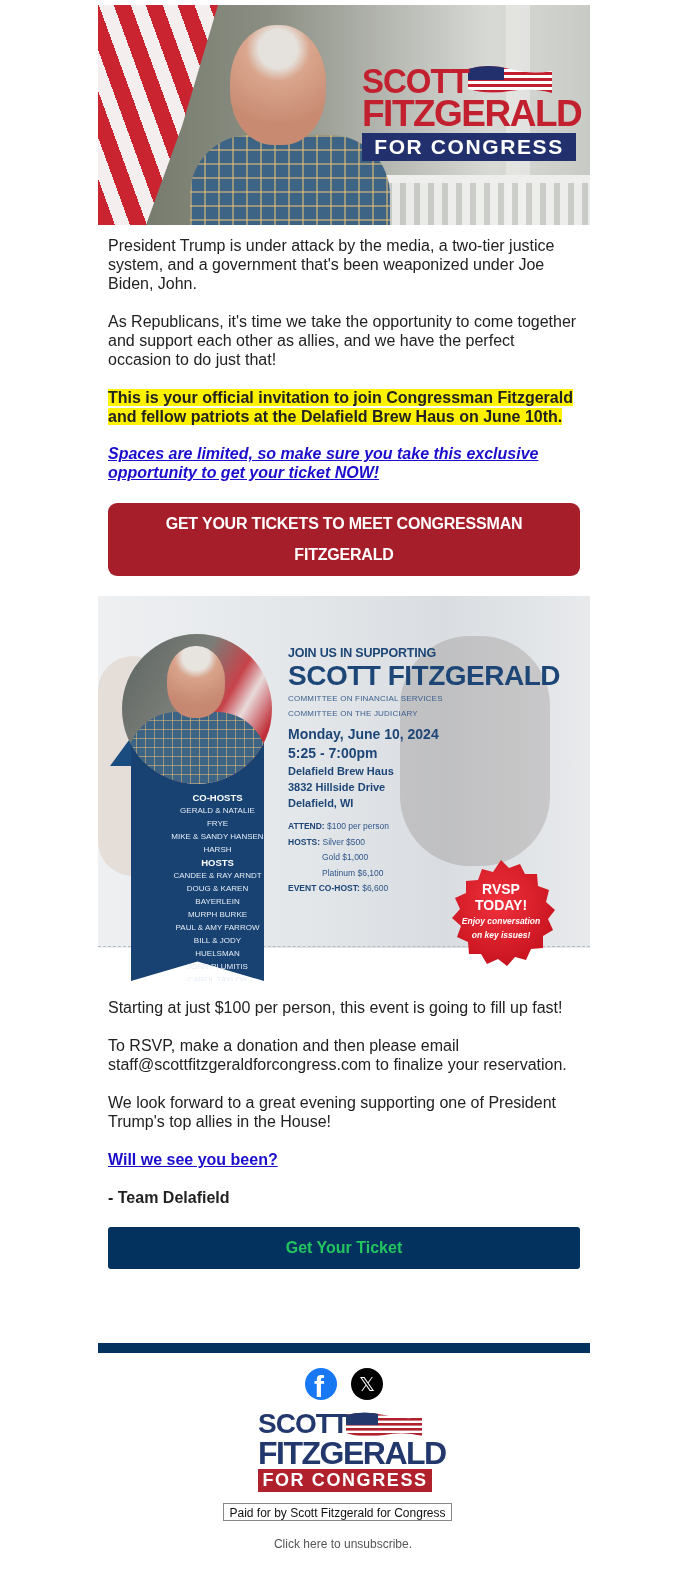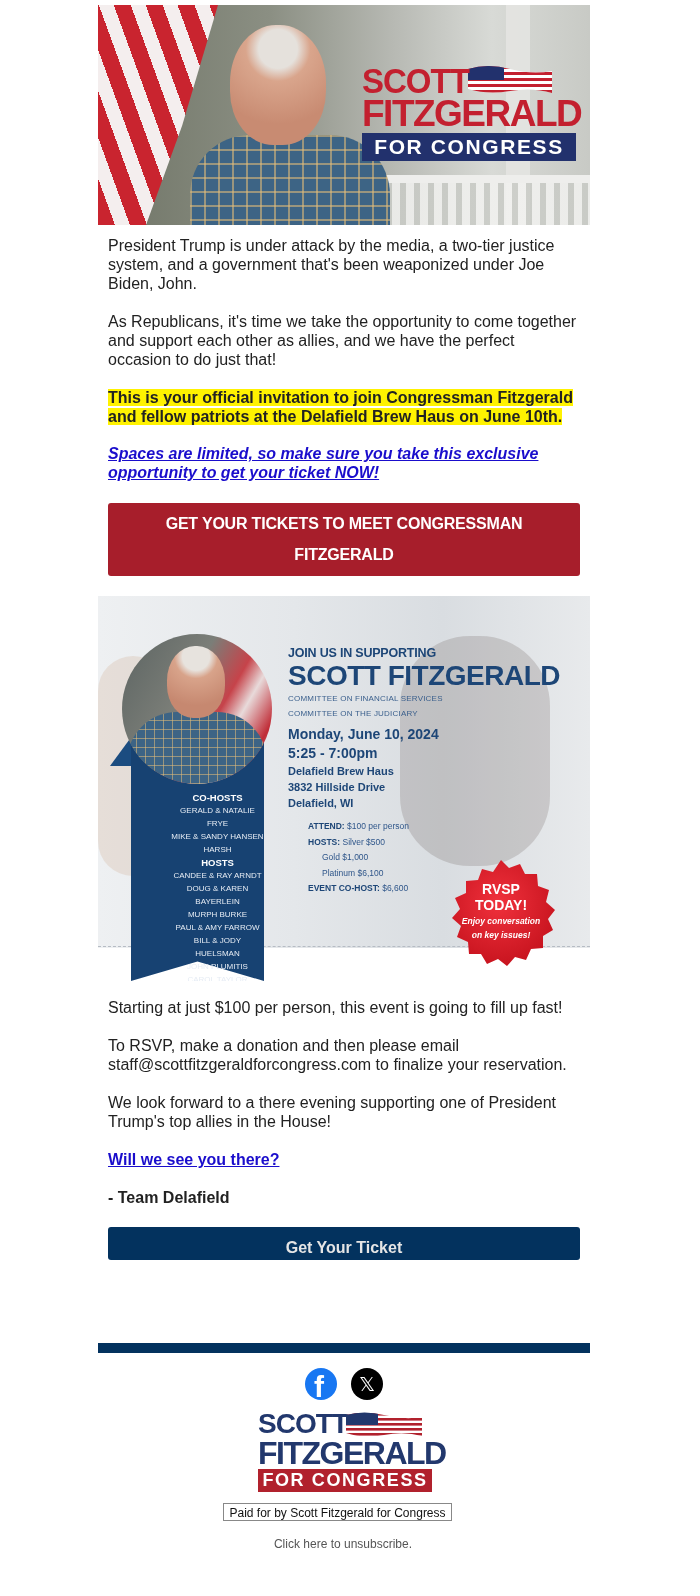--- a/index.html
+++ b/index.html
@@ -33,21 +33,21 @@
     
     .content { padding: 0 10px; }
     p.body { font-size: 16px; line-height: 19px; color: #222; }
     .p1 { margin-top: 11px; }
     .p2 { margin-top: 19px; }
     .p3 { margin-top: 19px; font-weight: bold; color: #111; }
     .p3 span { background: #fff200; }
     .p4 { margin-top: 18px; font-weight: bold; font-style: italic; }
     a.link { color: #1a0dcc; text-decoration: underline; }
 
-    .btn-red { display: block; margin-top: 21px; width: 472px; height: 73px; background: #a71e2b; border-radius: 3px;
+    .btn-red { display: block; margin-top: 21px; width: 472px; height: 73px; background: #a71e2b; border-radius: 9px;
       color: #fff; font-weight: bold; font-size: 16px; line-height: 31px; text-align: center; padding-top: 5px; letter-spacing: -0.2px; text-decoration: none; }
 
     
     .event { position: relative; margin-top: 20px; width: 492px; height: 385px; overflow: hidden;
       background: linear-gradient(90deg, #eef0f2 0%, #e4e7ea 40%, #d9dde1 70%, #e8eaec 100%); }
     .event .bgblur1 { position: absolute; left: 0; top: 60px; width: 70px; height: 220px; border-radius: 40px; background: rgba(214,190,170,.35); }
     .event .bgblur2 { position: absolute; right: 40px; top: 40px; width: 150px; height: 230px; border-radius: 70px; background: rgba(80,60,55,.18); }
     .event .bottomwhite { position: absolute; left: 0; top: 352px; width: 492px; height: 33px; background: #fff; }
     .event .dash { position: absolute; left: 0; top: 350px; width: 492px; height: 0; border-top: 1px dashed #b6bcc4; }
 
@@ -69,35 +69,35 @@
     .hosts .hd { color: #fff; font-weight: bold; font-size: 9.5px; line-height: 13px; }
 
     .ev-text { position: absolute; left: 190px; top: 50px; color: #1d4677; }
     .ev-text .join { font-size: 12.5px; font-weight: bold; letter-spacing: -0.2px; line-height: 15px; }
     .ev-text .big { font-size: 28px; font-weight: bold; line-height: 30px; letter-spacing: -0.5px; transform-origin: left; }
     .ev-text .cmt { font-size: 8px; line-height: 15px; letter-spacing: .2px; color: #3a5f8c; }
     .ev-text .date { margin-top: 3px; font-size: 14px; font-weight: bold; line-height: 20px; }
     .ev-text .time { font-size: 14px; font-weight: bold; line-height: 19px; }
     .ev-text .addr { font-size: 11px; font-weight: bold; line-height: 16px; }
     .ev-text .prices { margin-top: 8px; font-size: 8.5px; line-height: 15.5px; color: #2f568a; }
-    .ev-text .prices b { color: #1d4677; margin-left: 20px; }
+    .ev-text .prices b { color: #1d4677; }
     .ev-text .indent { padding-left: 34px; }
 
     .seal { position: absolute; left: 347px; top: 262px; width: 112px; height: 112px; }
     .seal-text { position: absolute; left: 347px; top: 285px; width: 112px; text-align: center; color: #fff; }
     .seal-text .t1 { font-weight: bold; font-size: 14px; line-height: 16px; }
     .seal-text .t2 { font-style: italic; font-weight: bold; font-size: 8.5px; line-height: 12px; margin-top: 2px; }
 
     
     .p5 { margin-top: 17px; }
     .p6 { margin-top: 19px; }
     .p7 { margin-top: 19px; }
     .p8 { margin-top: 19px; font-weight: bold; }
     .p9 { margin-top: 19px; font-weight: bold; color: #111; }
-    .btn-navy { display: block; margin-top: 20px; width: 472px; height: 33px; background: #03325e; border-radius: 3px; color: #e5e5e5;
+    .btn-navy { display: block; margin-top: 20px; width: 472px; height: 42px; background: #03325e; border-radius: 3px; color: #22c55e;
       font-weight: bold; font-size: 16px; line-height: 41px; text-align: center; text-decoration: none; }
 
     
     .footer-bar { position: absolute; left: 98px; top: 1343px; width: 492px; height: 10px; background: #03325e; }
     .social { position: absolute; left: 305px; top: 1368px; width: 80px; height: 33px; }
     .fb { position: absolute; left: 0; top: 0; width: 32px; height: 32px; border-radius: 50%; background: #1877f2; }
     .fb span { position: absolute; left: 9px; top: 3px; color: #fff; font-weight: bold; font-size: 30px; line-height: 32px; font-family: "Liberation Sans", sans-serif; }
     .xi { position: absolute; left: 46px; top: 0; width: 32px; height: 32px; border-radius: 50%; background: #000; }
     .xi span { position: absolute; left: 8px; top: 4px; color: #fff; font-size: 20px; line-height: 24px; font-family: "DejaVu Sans", sans-serif; }
 
@@ -221,22 +221,22 @@
       <div class="t1">RVSP</div>
       <div class="t1">TODAY!</div>
       <div class="t2">Enjoy conversation</div>
       <div class="t2">on key issues!</div>
     </div>
   </div>
 
   <div class="content">
     <p class="body p5">Starting at just $100 per person, this event is going to fill up fast!</p>
     <p class="body p6">To RSVP, make a donation and then please email staff@scottfitzgeraldforcongress.com to finalize your reservation.</p>
-    <p class="body p7">We look forward to a there evening supporting one of President Trump's top allies in the House!</p>
-    <p class="body p8"><a class="link" href="#">Will we see you there?</a></p>
+    <p class="body p7">We look forward to a great evening supporting one of President Trump's top allies in the House!</p>
+    <p class="body p8"><a class="link" href="#">Will we see you been?</a></p>
     <p class="body p9">- Team Delafield</p>
     <a class="btn-navy" href="#">Get Your Ticket</a>
   </div>
 </div>
 
 <div class="footer-bar"></div>
 
 <div class="social">
   <a class="fb" href="#">
       <span>f</span>

